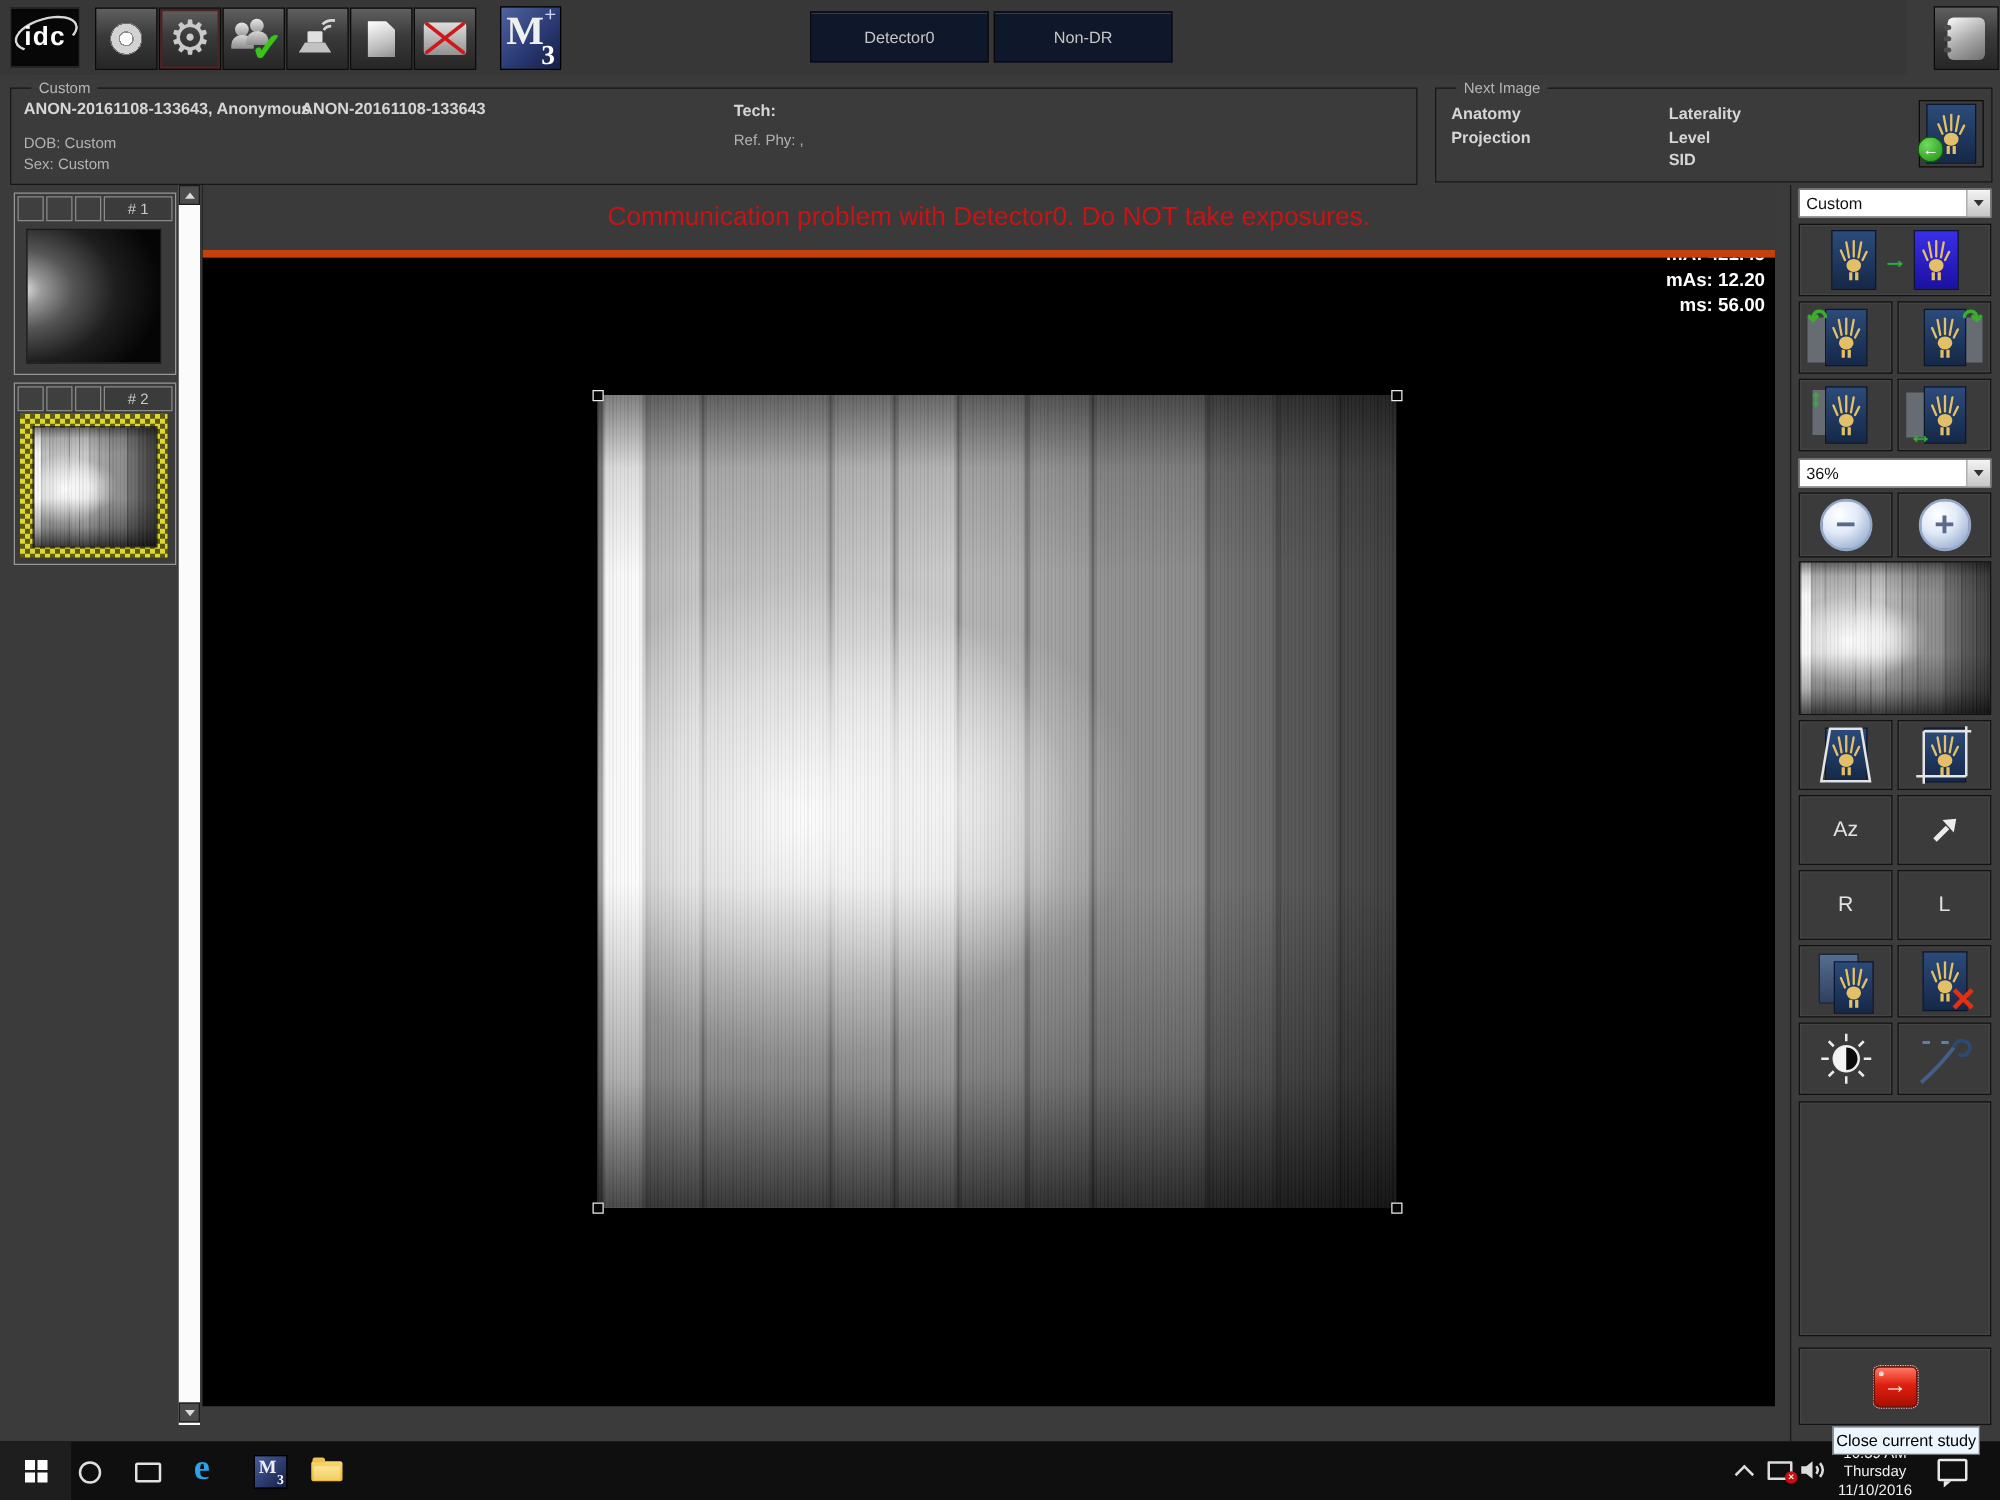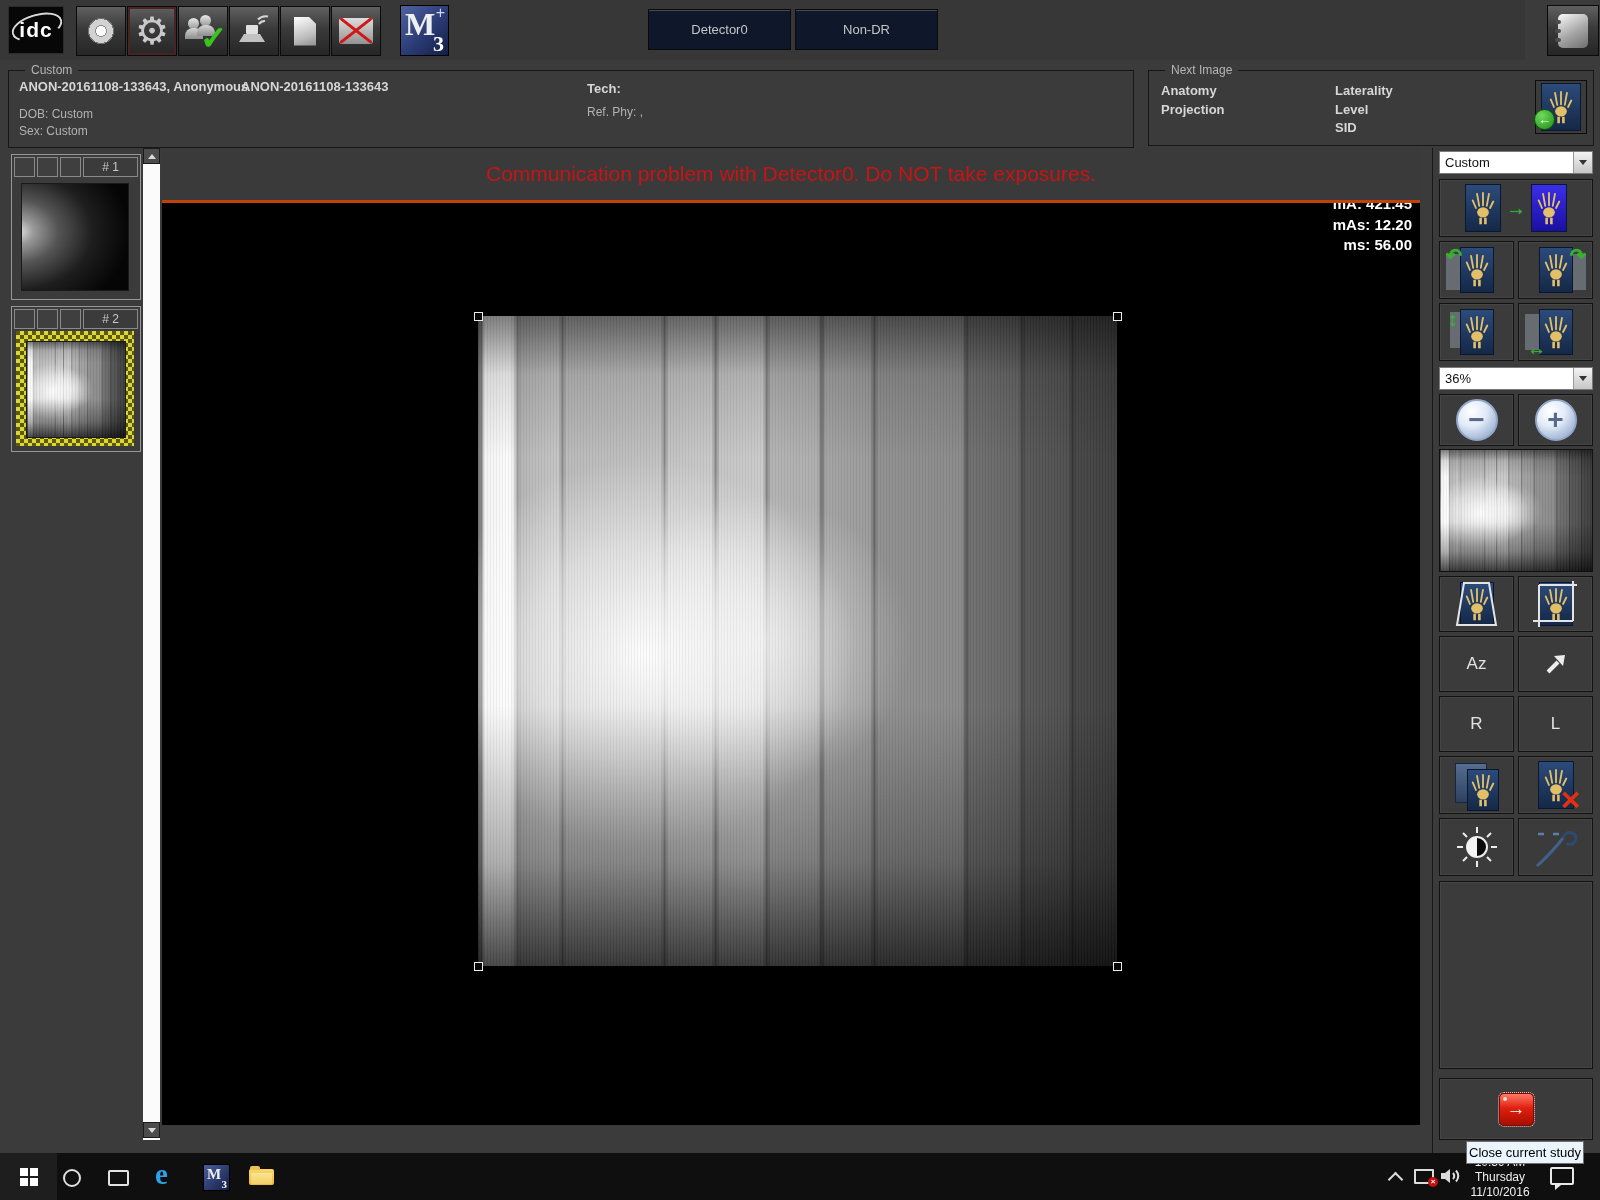--- a/index.html
+++ b/index.html
@@ -74,21 +74,21 @@
   .thumb-img2{position:absolute;left:10px;top:10px;width:98px;height:95px;border:1px solid #1a1a1a;}
 
   .vsb{position:absolute;left:143px;top:148px;width:17px;height:992px;background:#fbfbfb;}
   .vsb-btn{position:absolute;left:0;width:17px;height:16px;background:#4c4c4c;border:1px solid #1b1b1b;
            display:flex;align-items:center;justify-content:center;box-sizing:border-box;}
   .tri-up{width:0;height:0;border-left:4px solid transparent;border-right:4px solid transparent;border-bottom:5px solid #dadada;}
   .tri-down{width:0;height:0;border-left:4px solid transparent;border-right:4px solid transparent;border-top:5px solid #dadada;}
 
   
   .viewport{position:absolute;left:162px;top:148px;width:1258px;height:977px;background:#000;overflow:hidden;}
-  .warn-strip{position:absolute;left:0;top:0;width:100%;height:52px;background:#3a3a3a;border-bottom:3px solid #c2410c;
+  .warn-strip{position:absolute;left:0;top:0;width:100%;height:52px;background:#3a3a3a;border-bottom:6px solid #c2410c;
               display:flex;align-items:center;justify-content:center;z-index:3;}
   .warn-text{color:#c81414;font-size:21px;}
   .ovl{position:absolute;z-index:2;font-weight:bold;font-size:15px;color:#fff;line-height:20.5px;}
   .ovl-left{left:10px;top:46px;}
   .ovl-right{right:8px;top:46px;text-align:right;}
 
   .stripes{
     background:
       repeating-linear-gradient(90deg,rgba(0,0,0,0.05) 0 1px,rgba(255,255,255,0.03) 1px 3px),
       linear-gradient(180deg,rgba(0,0,0,0.50) 0%,rgba(0,0,0,0.12) 9%,rgba(0,0,0,0) 22%,rgba(0,0,0,0) 60%,rgba(0,0,0,0.30) 84%,rgba(0,0,0,0.72) 100%),

